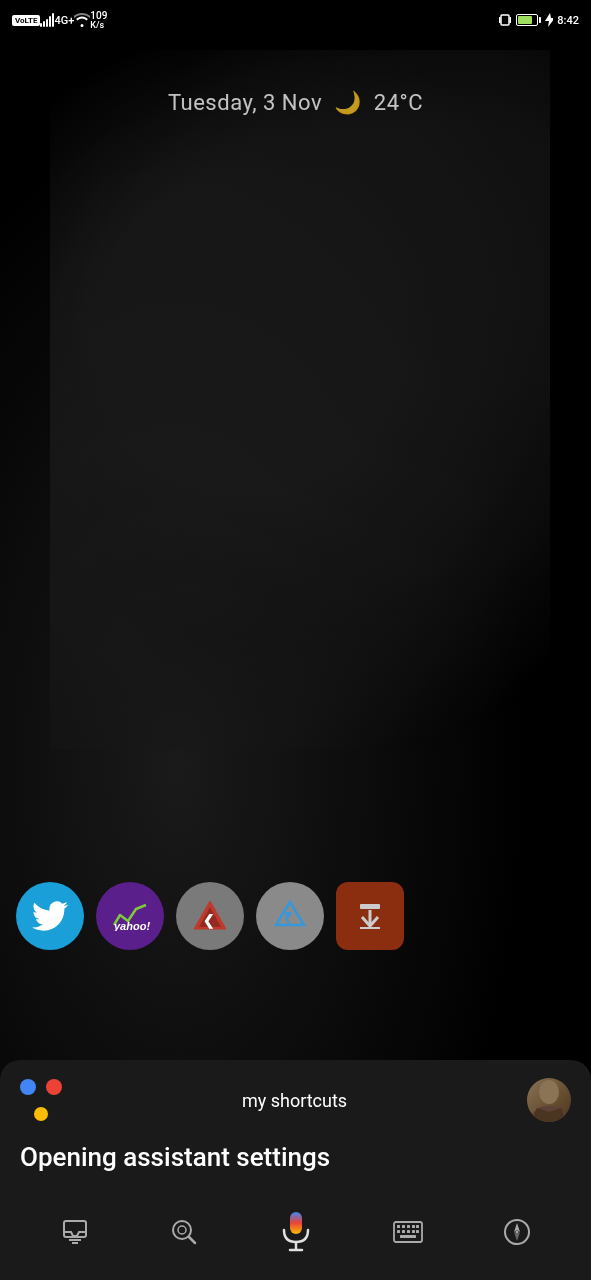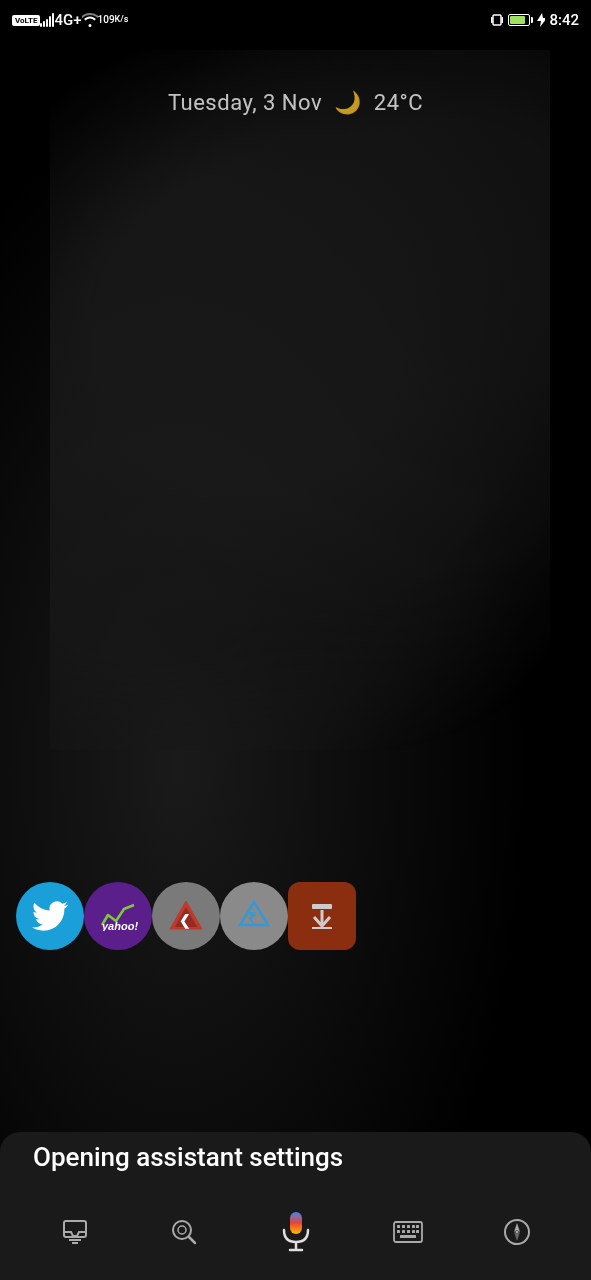--- a/index.html
+++ b/index.html
@@ -55,21 +55,21 @@
     }
 
     .status-right {
       display: flex;
       align-items: center;
       gap: 4px;
     }
 
     .status-text {
       color: #fff;
-      font-size: 15px;
+      font-size: 11px;
       font-weight: 500;
     }
 
     .volte-badge {
       background: #fff;
       color: #000;
       font-size: 8px;
       font-weight: 700;
       padding: 1px 3px;
       border-radius: 2px;
@@ -137,21 +137,21 @@
     }
 
     
     .app-dock {
       position: absolute;
       bottom: 330px;
       left: 0; right: 0;
       display: flex;
       align-items: center;
       padding: 0 16px;
-      gap: 0;
+      gap: 12px;
       z-index: 10;
     }
 
     .app-icon {
       width: 68px;
       height: 68px;
       border-radius: 50%;
       display: flex;
       align-items: center;
       justify-content: center;
@@ -239,21 +239,20 @@
       align-items: center;
       justify-content: center;
       font-size: 22px;
     }
 
     .opening-text {
       color: #fff;
       font-size: 26px;
       font-weight: 500;
       padding: 10px 20px 20px;
-      margin-left: 13px;
     }
 
     
     .shortcuts-row {
       display: flex;
       gap: 10px;
       padding: 0 16px 20px;
       overflow: hidden;
     }
 
@@ -291,21 +290,21 @@
       width: 56px;
       height: 56px;
     }
 
     
     svg { display: block; }
 
     
     .net-speed {
       display: flex;
-      flex-direction: row;
+      flex-direction: column;
       line-height: 1;
     }
   </style>
 </head>
 <body>
 
 <div class="wallpaper"></div>
 
 <div class="status-bar">
   <div class="status-left">
@@ -393,20 +392,42 @@
       <rect x="6" y="4" width="20" height="5" rx="1" fill="#ccc"></rect>
       <line x1="16" y1="10" x2="16" y2="24" stroke="#ccc" stroke-width="3"></line>
       <polyline points="8,17 16,26 24,17" fill="none" stroke="#ccc" stroke-width="3" stroke-linejoin="round"></polyline>
       <line x1="6" y1="28" x2="26" y2="28" stroke="#ccc" stroke-width="2"></line>
     </svg>
   </div>
 </div>
 
 <div class="assistant-panel">
 
+  <div class="assistant-header">
+
+    <div class="google-dots" style="position:relative; width:42px; height:42px;">
+      <div class="dot dot-blue" style="width:16px;height:16px;top:0;left:0;position:absolute;border-radius:50%;background:#4285f4;"></div>
+      <div class="dot dot-red" style="width:16px;height:16px;top:0;right:0;position:absolute;border-radius:50%;background:#ea4335;"></div>
+      <div class="dot dot-yellow" style="width:14px;height:14px;bottom:0;left:50%;transform:translateX(-50%);position:absolute;border-radius:50%;background:#fbbc05;"></div>
+    </div>
+
+    <span class="assistant-title">my shortcuts</span>
+
+    <div class="user-avatar">
+      <div class="user-avatar-img">
+        <svg width="40" height="44" viewBox="0 0 40 44">
+
+          <ellipse cx="20" cy="14" rx="10" ry="12" fill="#8B7355"></ellipse>
+          <path d="M2 44 Q2 28 20 28 Q38 28 38 44" fill="#5D4037"></path>
+
+          <path d="M8 30 L20 34 L32 30 L38 44 L2 44 Z" fill="#4a3520"></path>
+        </svg>
+      </div>
+    </div>
+  </div>
 
   <div class="opening-text">Opening assistant settings</div>
 
 
   <div class="bottom-toolbar">
 
     <div class="toolbar-btn">
       <svg width="28" height="28" viewBox="0 0 28 28">
         <rect x="3" y="3" width="22" height="16" rx="2" fill="none" stroke="#aaa" stroke-width="2"></rect>
         <path d="M3 14 h7 l2 4 h4 l2-4 h7" fill="none" stroke="#aaa" stroke-width="2"></path>

